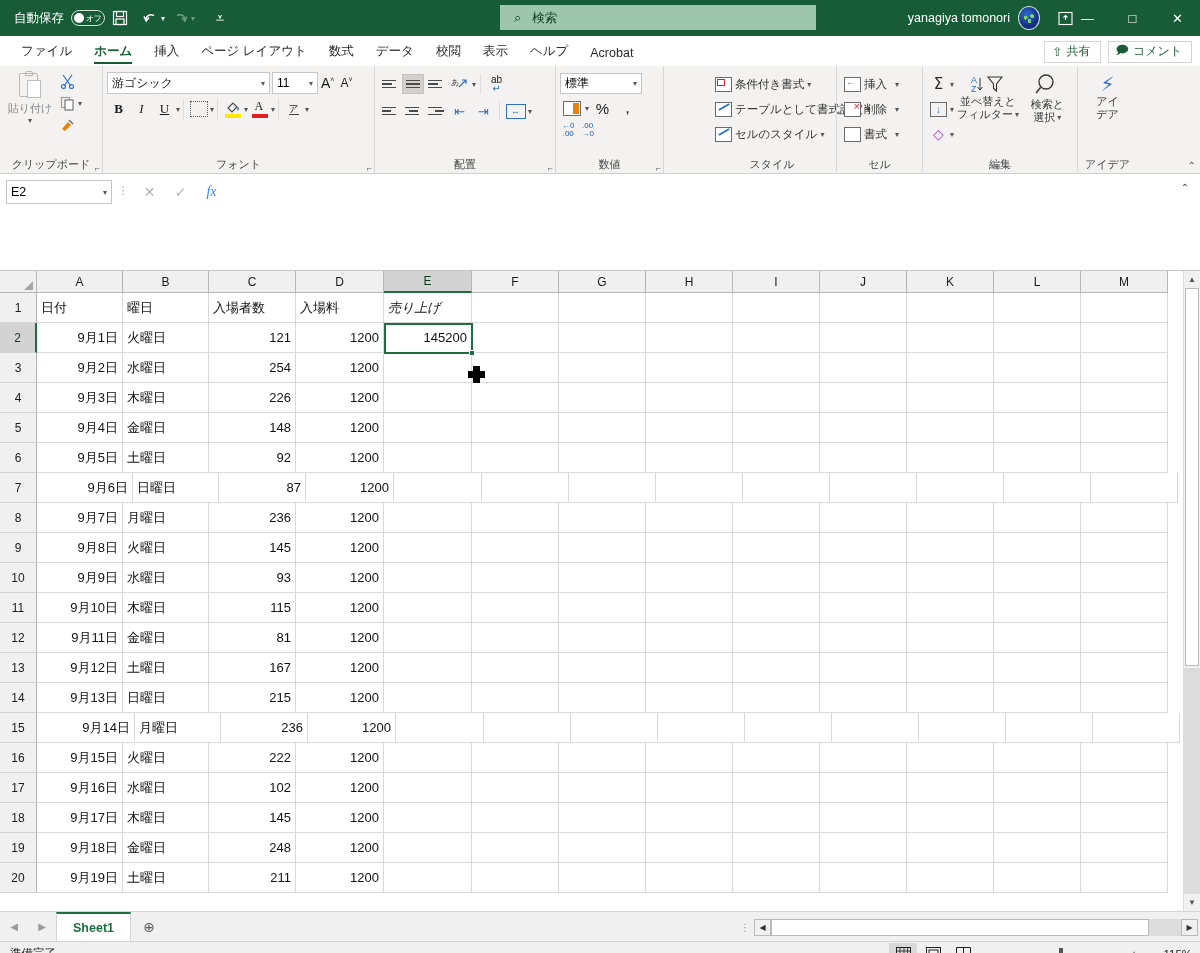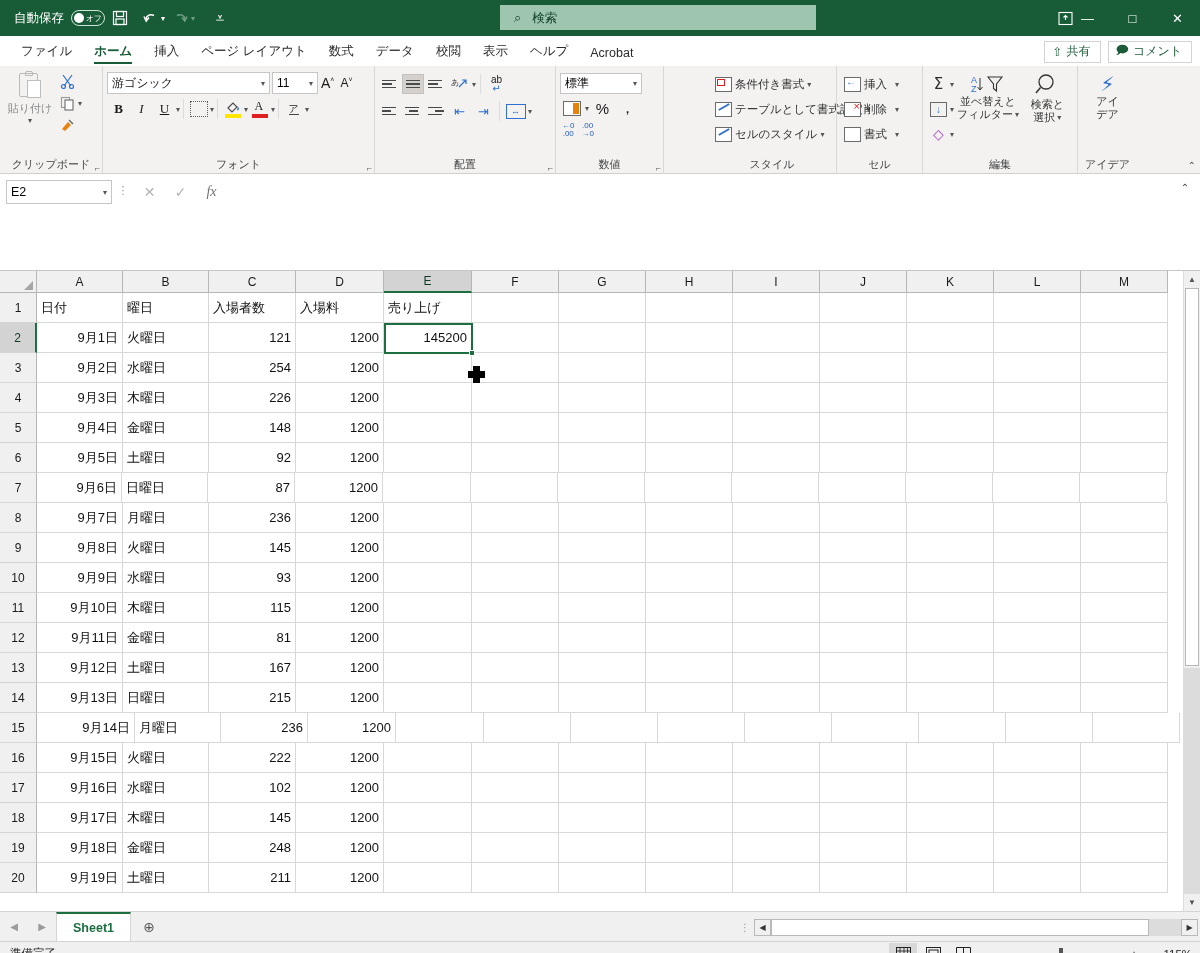--- a/index.html
+++ b/index.html
@@ -197,21 +197,21 @@
     position:relative;
   }
   .namebox {
     margin:6px 0 0 6px; width:106px; height:24px; border:1px solid #c8c6c4; background:#fff;
     display:flex; align-items:center; padding:0 4px; font-size:12.5px;
   }
   .namebox .nm { flex:1; }
   .fb-dots { width:22px; display:flex; align-items:flex-start; justify-content:center; padding-top:10px; color:#9a9a9a; font-size:11px;}
   .fb-btns { display:flex; gap:0; padding-top:6px; }
   .fb-btn { width:31px; height:24px; display:flex; align-items:center; justify-content:center; color:#b3b3b3; font-size:14px; }
-  .fb-btn.fx { color:#737373; font-style:italic; font-family:"Liberation Serif",serif; font-size:14px; }
+  .fb-btn.fx { color:#3b82f6; font-style:italic; font-family:"Liberation Serif",serif; font-size:14px; }
   .fb-input {
     flex:1; margin:6px 0 0 6px; height:84px; border:none; outline:none;
     font-size:13px; color:#222; padding-top:4px;
     font-family:"Liberation Sans",sans-serif;
   }
   .fb-expand { position:absolute; right:6px; top:8px; font-size:10px; color:#444; width:18px; text-align:center;}
 
   
   .gridwrap { position:relative; background:#fff; height:640px; overflow:hidden; }
   .colhdr { display:flex; height:22px; }
@@ -343,20 +343,24 @@
 
     <div class="tb-title">
       <span class="fname">Sample.xlsx</span><span class="vcaret">▾</span>
     </div>
 
     <div class="searchbox">
       <span class="mag">⌕</span>
       <input type="text" placeholder="検索" style="">
     </div>
 
+    <div class="tb-user">
+      <span>yanagiya tomonori</span>
+      <span class="avatar"></span>
+    </div>
     <div class="tb-ribbonopts">
       <svg width="15" height="15" viewBox="0 0 15 15">
           <rect x="1" y="1.5" width="13" height="12" fill="none" stroke="#fff" stroke-width="1.1"></rect>
           <path d="M7.5 4.5 L7.5 9 M5.5 6.5 L7.5 4.5 L9.5 6.5" stroke="#fff" stroke-width="1.1" fill="none"></path>
         </svg>
     </div>
 
     <div class="wbtns">
       <div class="wbtn">—</div>
       <div class="wbtn">□</div>
@@ -724,21 +728,21 @@
           <div class="rh">18</div>
           <div class="rh">19</div>
           <div class="rh">20</div>
         </div>
       <div class="cells" id="cellsarea">
         <div class="row">
             <div class="cell" style="width: 86px;">日付</div>
             <div class="cell" style="width: 86px;">曜日</div>
             <div class="cell" style="width: 87px;">入場者数</div>
             <div class="cell" style="width: 88px;">入場料</div>
-            <div class="cell" style="width: 88px;">売り上げ</div>
+            <div class="cell" style="width: 88px; font-style: italic;">売り上げ</div>
             <div class="cell" style="width: 87px;"></div>
             <div class="cell" style="width: 87px;"></div>
             <div class="cell" style="width: 87px;"></div>
             <div class="cell" style="width: 87px;"></div>
             <div class="cell" style="width: 87px;"></div>
             <div class="cell" style="width: 87px;"></div>
             <div class="cell" style="width: 87px;"></div>
             <div class="cell" style="width: 87px;"></div>
           </div>
           <div class="row">
@@ -810,21 +814,21 @@
             <div class="cell" style="width: 87px;"></div>
             <div class="cell" style="width: 87px;"></div>
             <div class="cell" style="width: 87px;"></div>
             <div class="cell" style="width: 87px;"></div>
             <div class="cell" style="width: 87px;"></div>
             <div class="cell" style="width: 87px;"></div>
             <div class="cell" style="width: 87px;"></div>
             <div class="cell" style="width: 87px;"></div>
           </div>
           <div class="row">
-            <div class="cell num" style="width: 85px;">9月6日</div>
+            <div class="cell num" style="width: 96px;">9月6日</div>
             <div class="cell" style="width: 86px;">日曜日</div>
             <div class="cell num" style="width: 87px;">87</div>
             <div class="cell num" style="width: 88px;">1200</div>
             <div class="cell num" style="width: 88px;"></div>
             <div class="cell" style="width: 87px;"></div>
             <div class="cell" style="width: 87px;"></div>
             <div class="cell" style="width: 87px;"></div>
             <div class="cell" style="width: 87px;"></div>
             <div class="cell" style="width: 87px;"></div>
             <div class="cell" style="width: 87px;"></div>

